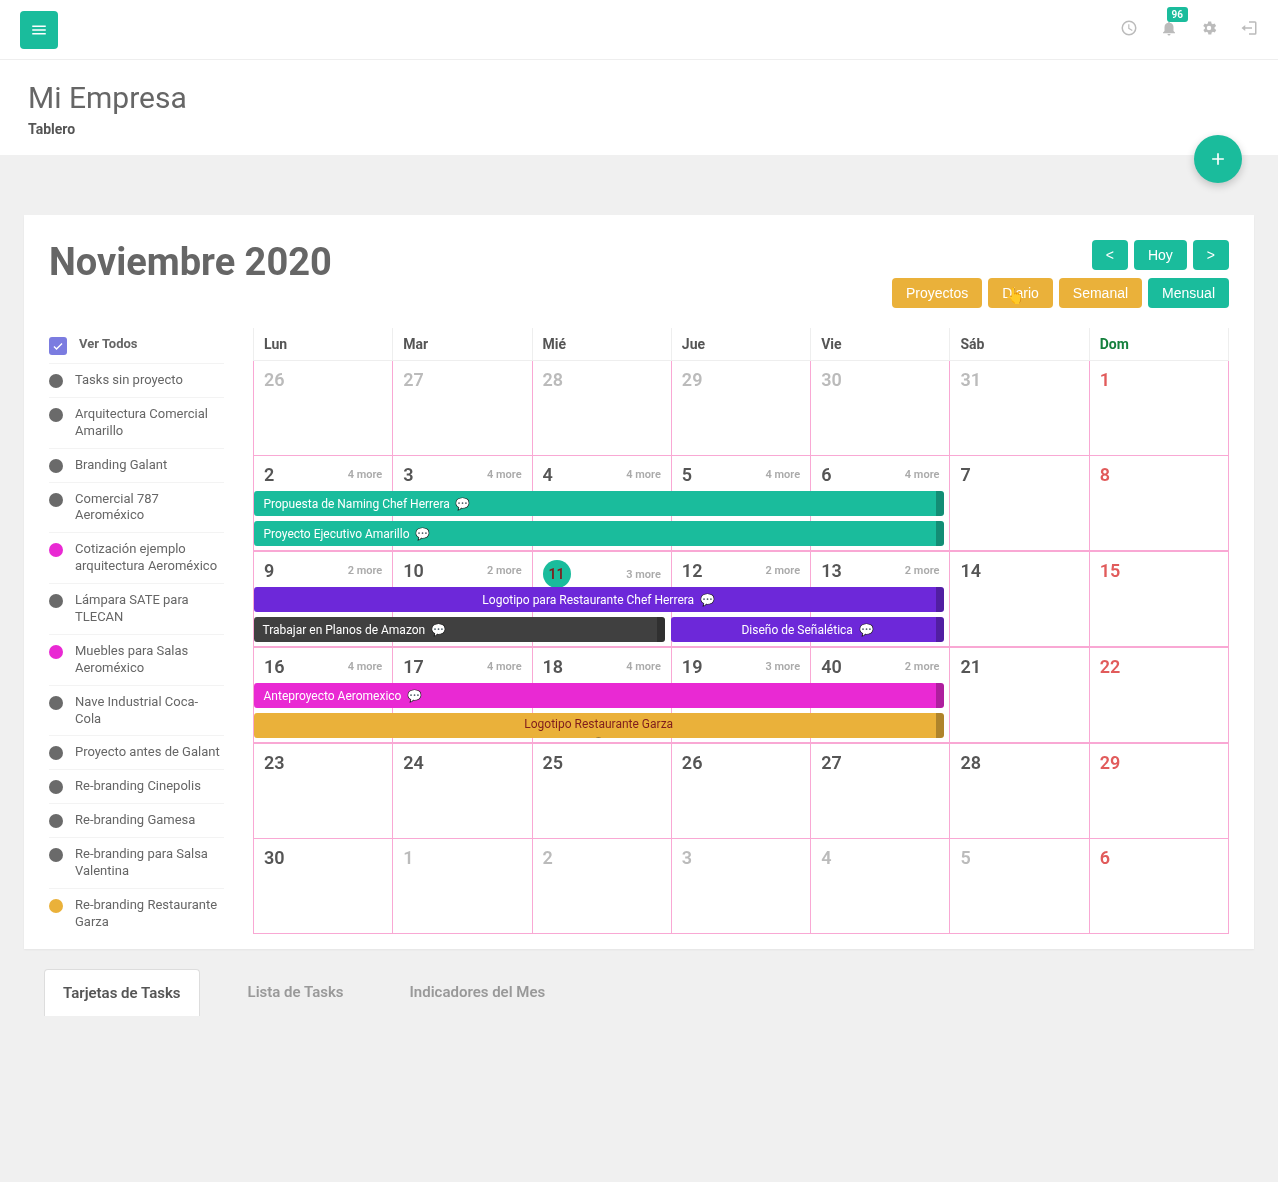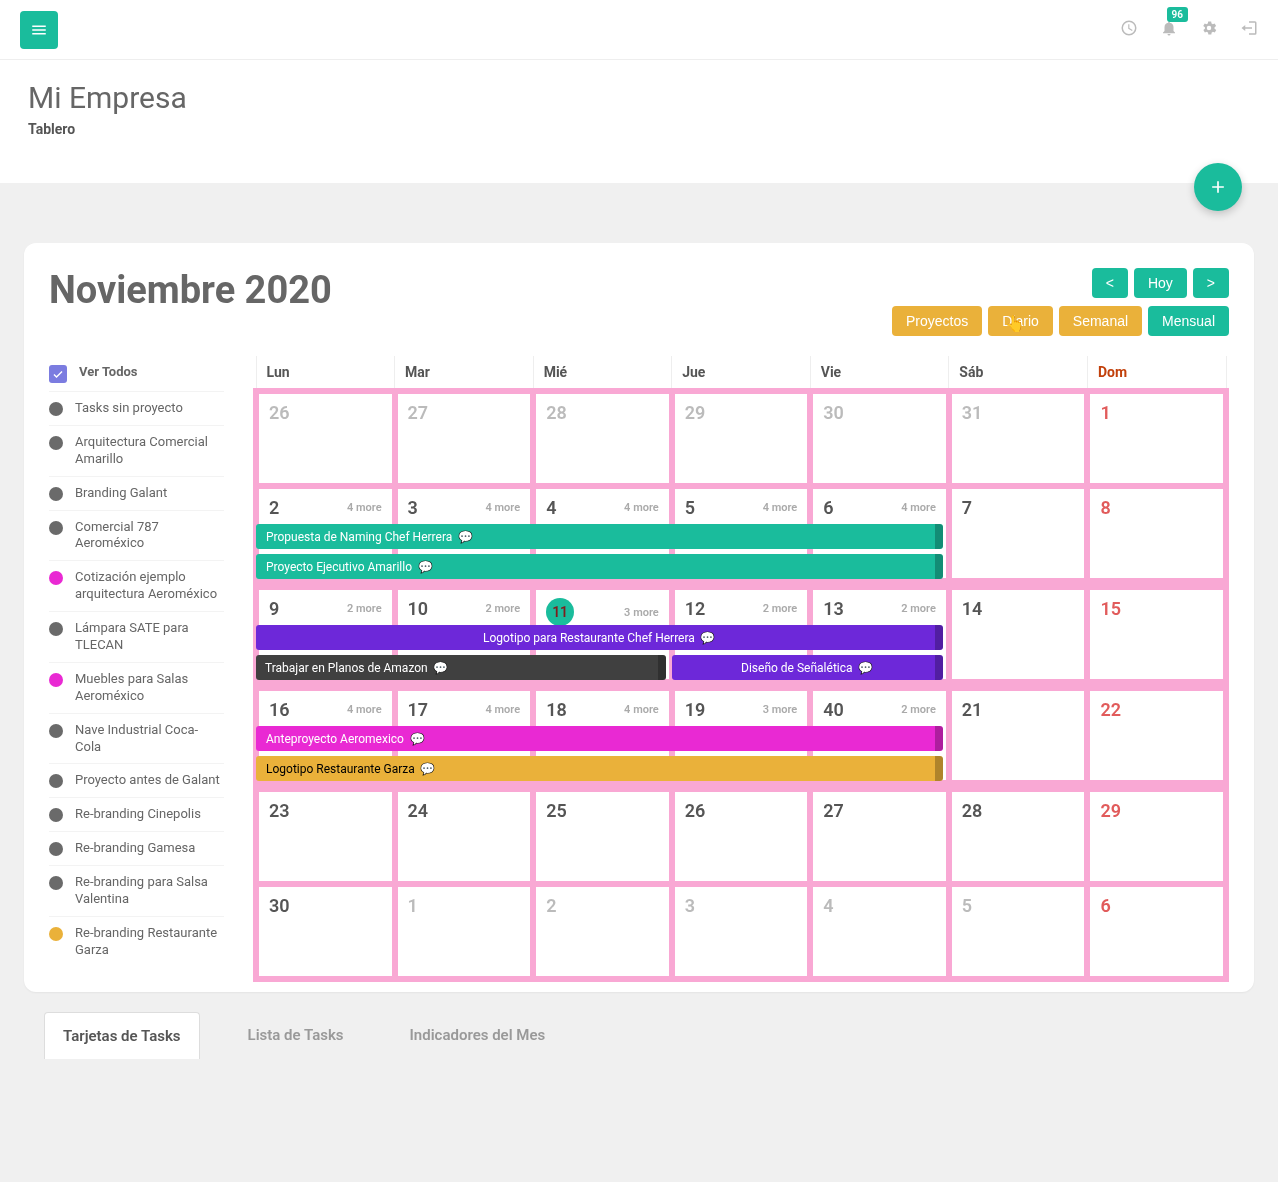--- a/index.html
+++ b/index.html
@@ -8,31 +8,31 @@
 
 .topbar { background: #fff; height: 60px; display: flex; align-items: center; justify-content: space-between; padding: 0 20px; border-bottom: 1px solid #eee; }
 .menu-toggle { width: 38px; height: 38px; background: #1abc9c; border-radius: 4px; display: flex; align-items: center; justify-content: center; cursor: pointer; }
 .menu-toggle svg { fill: #fff; width: 18px; height: 18px; }
 .topbar-right { display: flex; align-items: center; gap: 22px; }
 .topbar-right .icon { color: #bbb; cursor: pointer; position: relative; }
 .topbar-right svg { width: 18px; height: 18px; fill: #bbb; }
 .badge { position: absolute; top: -12px; right: -10px; background: #1abc9c; color: #fff; font-size: 10px; font-weight: 600; padding: 2px 5px; border-radius: 3px; }
 
 
-.page-header { background: #fff; padding: 20px 28px 46px; }
+.page-header { background: #fff; padding: 20px 28px 18px; }
 .page-title { font-size: 30px; font-weight: 400; color: #666; }
 .page-subtitle { font-size: 14px; font-weight: 700; color: #555; margin-top: 6px; }
 
 
 .fab-wrap { position: relative; height: 40px; }
 .fab { position: absolute; right: 36px; top: -20px; width: 48px; height: 48px; border-radius: 50%; background: #1abc9c; box-shadow: 0 3px 8px rgba(0,0,0,.2); display: flex; align-items: center; justify-content: center; cursor: pointer; }
 .fab svg { fill: #fff; width: 20px; height: 20px; }
 
 
-.main-card { background: #fff; margin: 20px 24px 20px; border-radius: 12px; padding: 25px 25px 10px; box-shadow: 0 1px 2px rgba(0,0,0,.05); }
+.main-card { background: #fff; margin: 20px 24px 20px; border-radius: 0; padding: 25px 25px 10px; box-shadow: 0 1px 2px rgba(0,0,0,.05); }
 .cal-head { display: flex; justify-content: space-between; align-items: flex-start; margin-bottom: 20px; }
 .cal-title { font-size: 38px; font-weight: 700; color: #666; }
 .cal-controls { display: flex; flex-direction: column; align-items: flex-end; gap: 8px; }
 .btn-row { display: flex; gap: 6px; }
 .btn { padding: 7px 14px; border-radius: 4px; font-size: 14px; color: #fff; border: none; cursor: pointer; }
 .btn-teal { background: #1abc9c; }
 .btn-yellow { background: #eab13a; }
 
 
 .cal-body { display: flex; gap: 29px; }
@@ -42,36 +42,36 @@
 .filter-check { width: 18px; height: 18px; border-radius: 3px; background: #7b7ce0; display: flex; align-items: center; justify-content: center; flex-shrink: 0; margin-top: 1px; }
 .filter-check svg { width: 12px; height: 12px; fill: #fff; }
 .filter-dot { width: 14px; height: 14px; border-radius: 50%; flex-shrink: 0; margin-top: 2px; }
 .filter-label { line-height: 1.3; }
 .ver-todos { font-weight: 700; }
 
 
 .grid { flex: 1; }
 .grid table { width: 100%; border-collapse: collapse; table-layout: fixed; }
 .grid th { text-align: left; padding: 8px 10px; font-size: 14px; font-weight: 700; color: #555; border: 1px solid #eee; border-top: none; }
-.grid th.sun { color: #c2410c; }
-.grid td { border: 6px solid #f9a8d4; vertical-align: top; height: 95px; padding: 0; position: relative; }
+.grid th.sun { color: #15803d; }
+.grid td { border: 1px solid #f9a8d4; vertical-align: top; height: 95px; padding: 0; position: relative; }
 .daynum { padding: 8px 10px 4px; font-size: 18px; font-weight: 600; color: #555; display: flex; justify-content: space-between; align-items: center; }
 .daynum.muted { color: #bbb; }
 .daynum.sun { color: #e15b5b; }
 .daynum .today { width: 28px; height: 28px; border-radius: 50%; background: #1abc9c; color: #7f1d1d; display: inline-flex; align-items: center; justify-content: center; font-size: 14px; }
 .more { font-size: 11px; color: #aaa; font-weight: 600; }
 
 
 .event-row { position: relative; height: 27px; margin-bottom: 3px; }
 .event { position: absolute; height: 25px; border-radius: 3px; color: #fff; font-size: 12px; padding: 4px 10px; display: flex; align-items: center; gap: 6px; overflow: hidden; white-space: nowrap; }
 .ev-teal { background: #1abc9c; }
 .ev-grey { background: #6d28d9; justify-content: center; }
 .ev-grey2 { background: #404040; padding-left: 9px; }
 .ev-pink { background: #e929d3; }
-.ev-yellow { background: #eab13a; color: #000000; }
+.ev-yellow { background: #eab13a; color: #7f1d1d; flex-direction: column; }
 .event-cap { position: absolute; right: 0; top: 0; width: 8px; height: 25px; background: rgba(0,0,0,.25); border-radius: 0 3px 3px 0; }
 
 .cursor-hand { position: absolute; top: 325px; right: 183px; pointer-events: none; font-size: 16px; z-index: 100; }
 
 
 .tabs { display: flex; gap: 30px; margin: 0 24px; padding: 0 20px; }
 .tab { padding: 14px 18px; font-size: 15px; color: #999; cursor: pointer; font-weight: 600; }
 .tab.active { background: #fff; color: #555; border: 1px solid #ddd; border-bottom: none; border-radius: 4px 4px 0 0; }
 
 </style>

